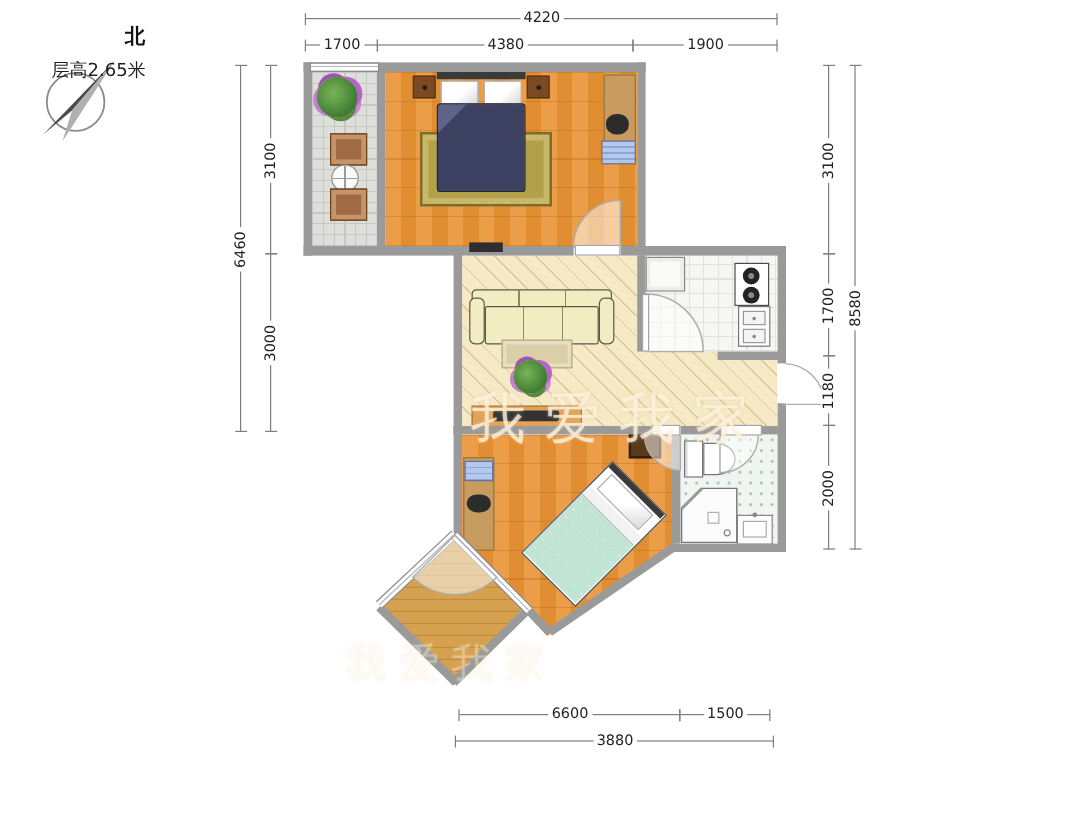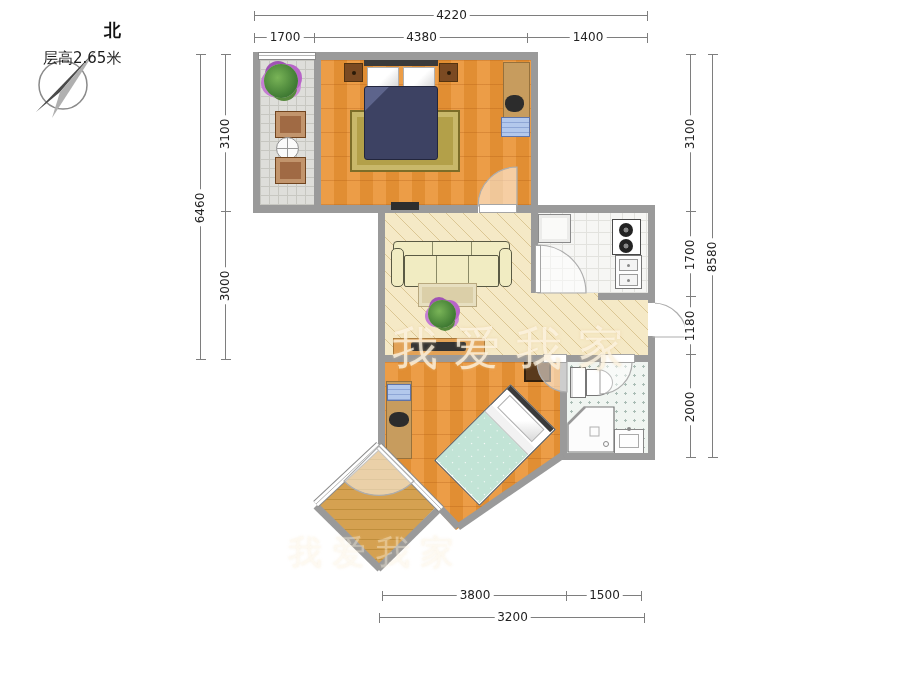--- a/index.html
+++ b/index.html
@@ -248,21 +248,21 @@
       <span class="lbl">1700</span>
     </div>
   <div class="dimh" style="left:315px;top:37px;width:213px">
     <i class="tk l"></i>
       <i class="tk r"></i>
       <span class="lbl">4380</span>
     </div>
   <div class="dimh" style="left:528px;top:37px;width:120px">
     <i class="tk l"></i>
       <i class="tk r"></i>
-      <span class="lbl">1400</span>
+      <span class="lbl">1900</span>
     </div>
 
   <div class="dimv" style="left:200px;top:55px;height:305px">
     <i class="tk t"></i>
       <i class="tk b"></i>
       <span class="lbl">6460</span>
     </div>
   <div class="dimv" style="left:225px;top:55px;height:157px">
     <i class="tk t"></i>
       <i class="tk b"></i>
@@ -296,30 +296,30 @@
     </div>
   <div class="dimv" style="left:712px;top:55px;height:403px">
     <i class="tk t"></i>
       <i class="tk b"></i>
       <span class="lbl">8580</span>
     </div>
 
   <div class="dimh" style="left:383px;top:595px;width:184px">
     <i class="tk l"></i>
       <i class="tk r"></i>
-      <span class="lbl">3800</span>
+      <span class="lbl">6600</span>
     </div>
   <div class="dimh" style="left:567px;top:595px;width:75px">
     <i class="tk l"></i>
       <i class="tk r"></i>
       <span class="lbl">1500</span>
     </div>
   <div class="dimh" style="left:380px;top:617px;width:265px">
     <i class="tk l"></i>
       <i class="tk r"></i>
-      <span class="lbl">3200</span>
+      <span class="lbl">3880</span>
     </div>
 
   <div class="fh">层高2.65米</div>
   <div class="wm" style="left:392px;top:318px;font-size:46px;letter-spacing:16px">我爱我家</div>
   <div class="wm" style="left:288px;top:530px;font-size:34px;letter-spacing:10px;opacity:.5">我爱我家</div>
 
 </div>
 
 </body></html>

